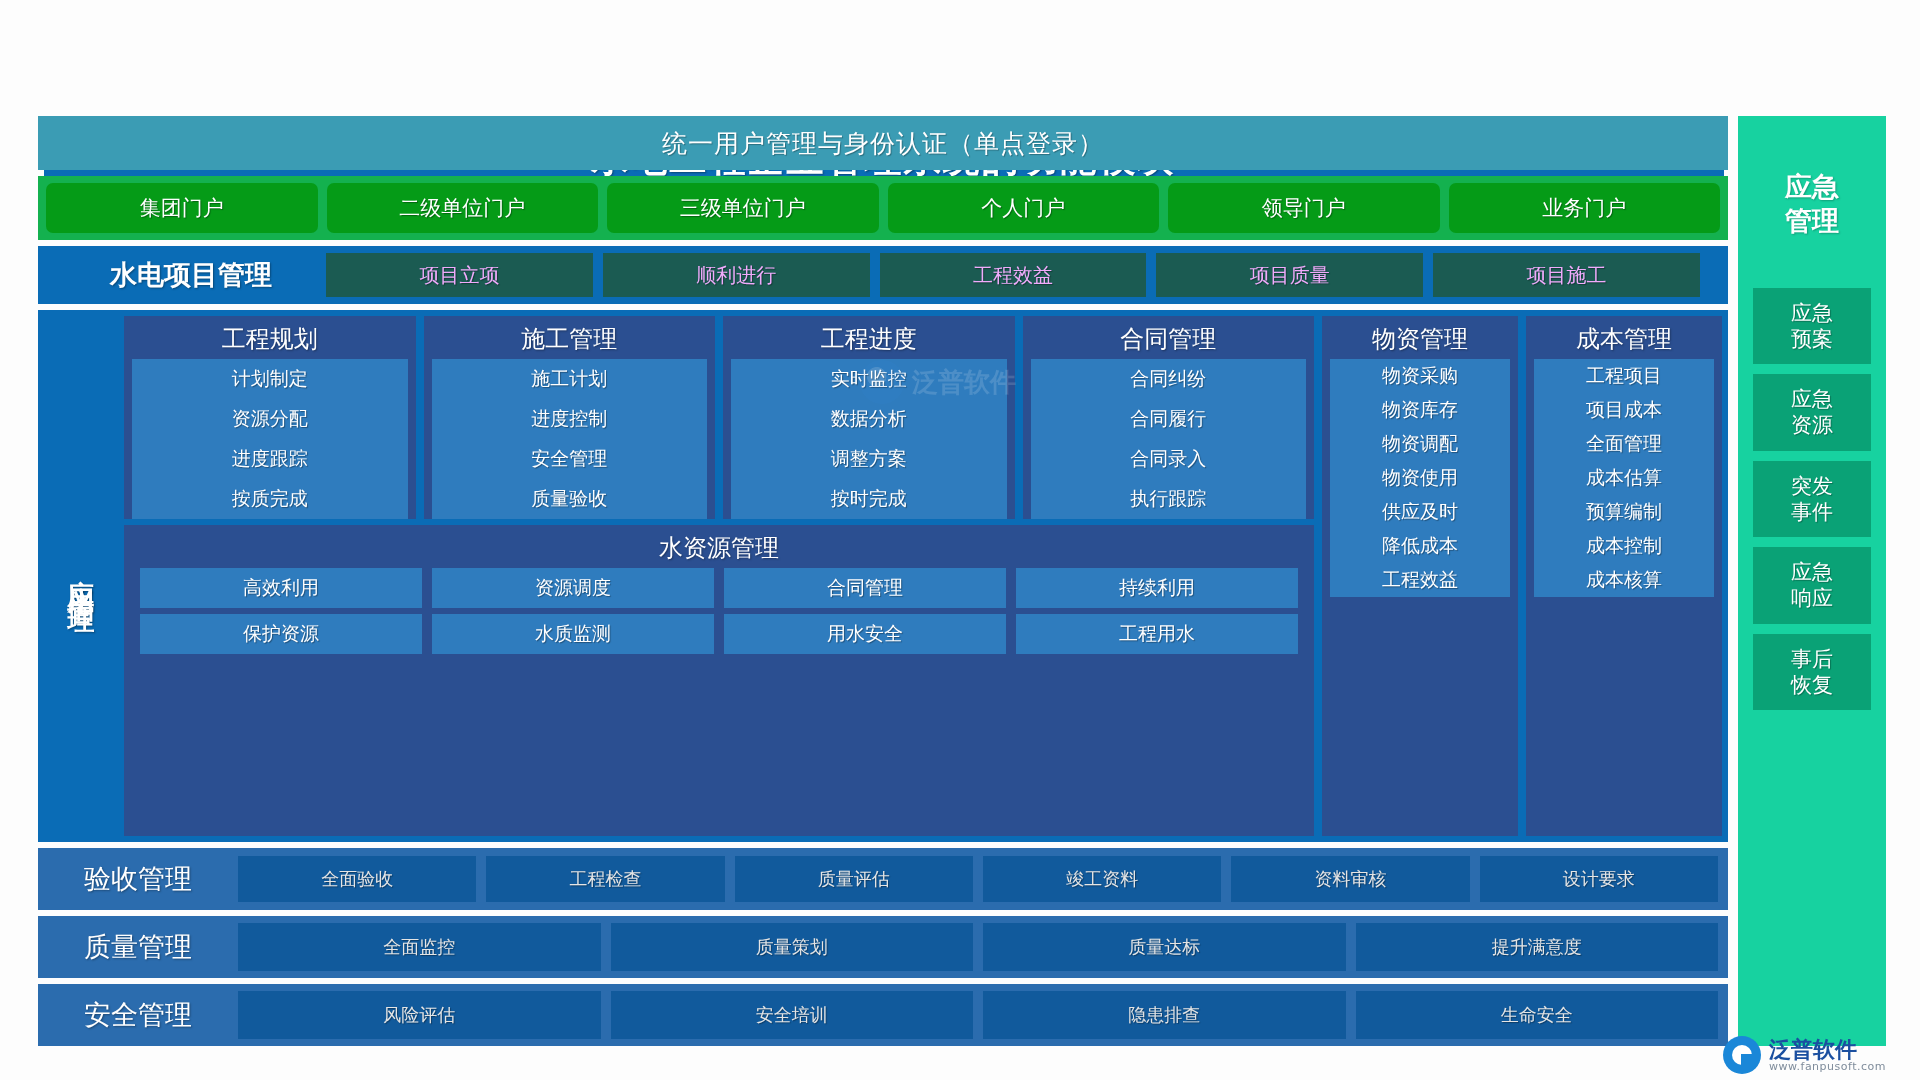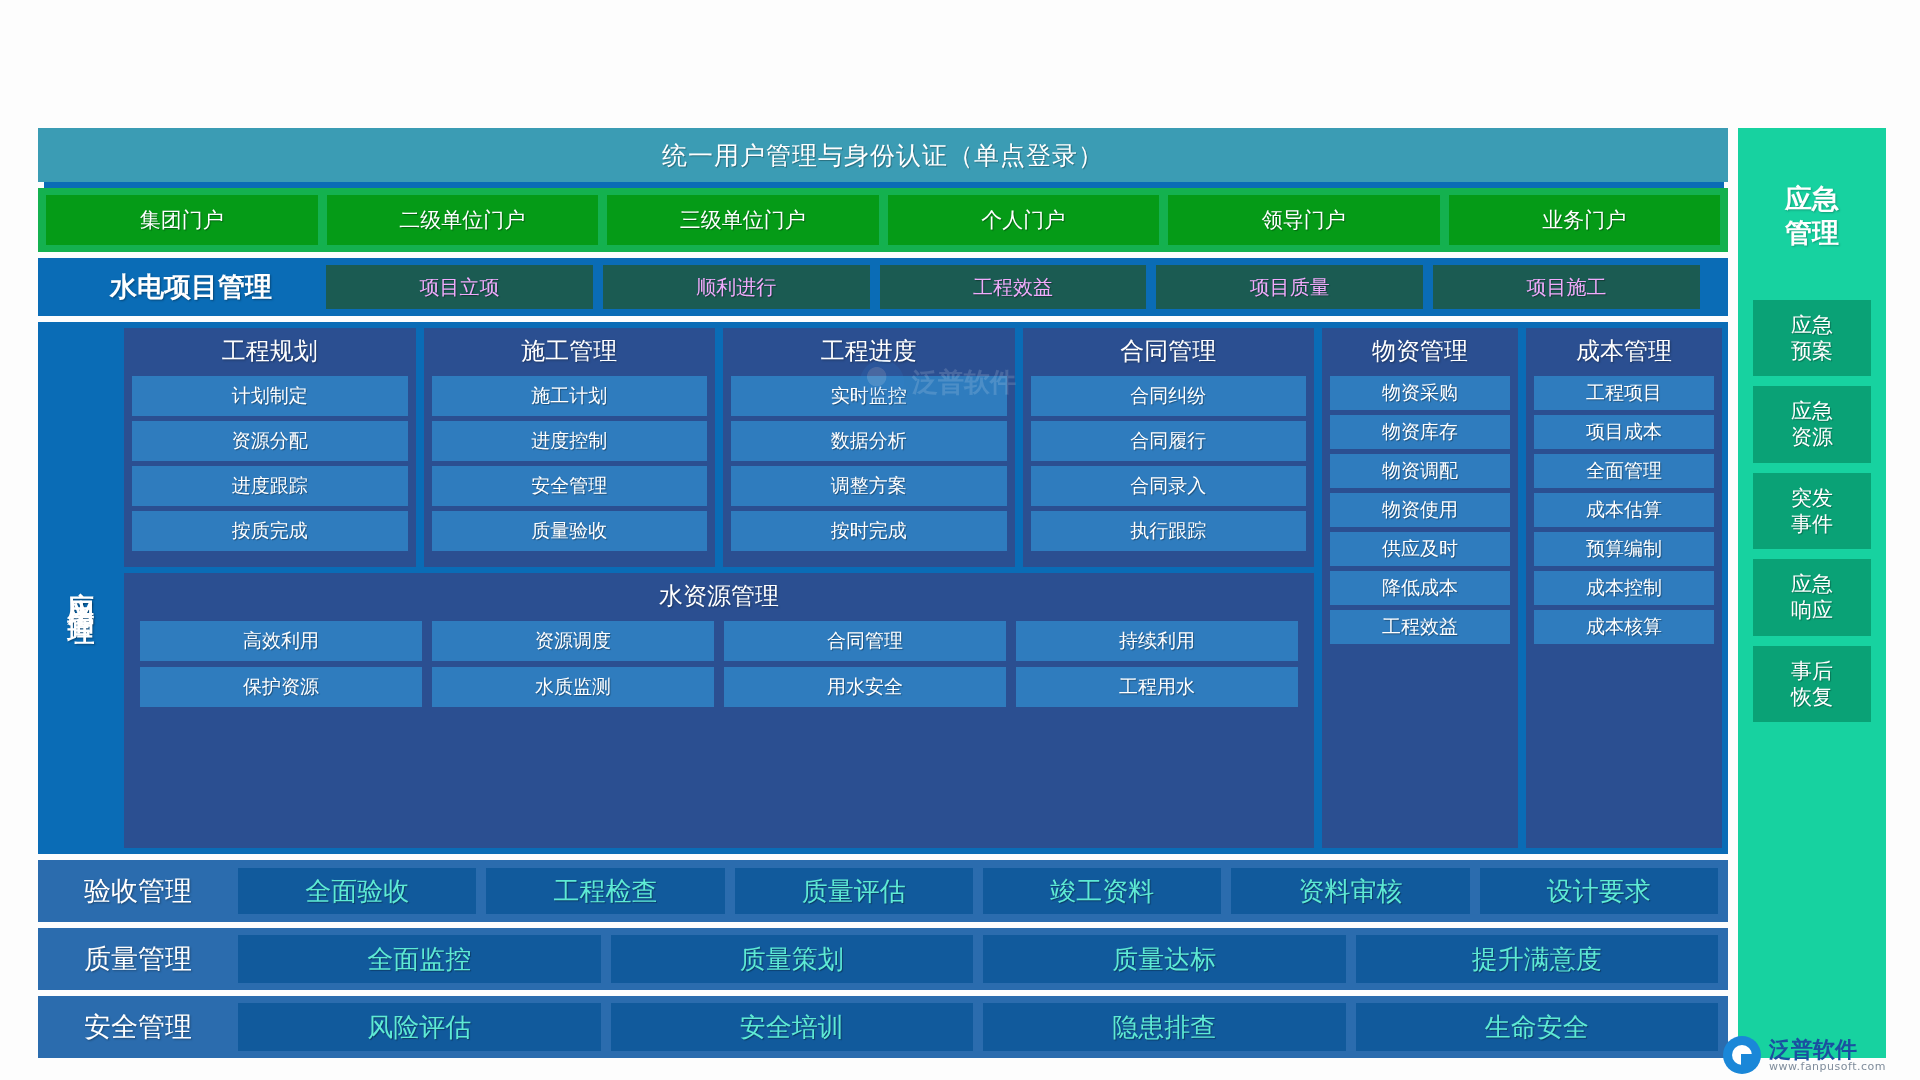--- a/index.html
+++ b/index.html
@@ -11,21 +11,21 @@
   }
   #root {
     position: relative;
     width: 1920px; height: 1080px;
     background: #fdfdfd;
   }
 
   
   .frame {
     position: absolute;
-    left: 38px; top: 128px;
+    left: 38px; top: 116px;
     width: 1848px; height: 930px;
     display: flex;
     gap: 10px;
   }
   .left-col { width: 1690px; display: flex; flex-direction: column; gap: 6px; }
   .right-col { width: 148px; }
 
   
   .title-bar {
     position: absolute;
@@ -59,20 +59,21 @@
     background: #14b14f;
     display: flex; align-items: center;
     padding: 0 8px; gap: 9px;
   }
   .portal-btn {
     flex: 1; height: 50px;
     background: #059b17;
     display: flex; align-items: center; justify-content: center;
     color: #ffffff; font-size: 21px;
     text-shadow: 1px 1px 1px rgba(0,0,0,.35);
+    border-radius: 7px;
   }
 
   
   .proj-bar {
     height: 58px;
     background: #0a6cb6;
     display: flex; align-items: center;
     padding: 0 28px; gap: 10px;
   }
   .proj-label {
@@ -108,23 +109,22 @@
     letter-spacing: 9px;
     text-shadow: 1px 1px 2px rgba(0,0,0,.35);
   }
   .app-main { flex: 1; display: flex; gap: 8px; min-width: 0; }
   .app-left-groups {
     flex: 1; display: flex; flex-direction: column; gap: 6px; min-width: 0;
   }
   .quad-row { display: flex; gap: 8px; flex: 0 0 auto; }
   .group {
     background: #2b4f91;
-    padding: 6px 8px 16px;
+    padding: 6px 8px 0;
     display: flex; flex-direction: column;
-    gap: 5px;
   }
   .quad-row .group { flex: 1; min-width: 0; }
   .group-title {
     color: #ffffff; font-size: 24px; text-align: center;
     padding: 1px 0 4px;
     text-shadow: 1px 1px 2px rgba(0,0,0,.35);
   }
   .chip {
     background: #2f7cbe;
     height: 40px;
@@ -153,21 +153,21 @@
   .bot-label {
     width: 180px; flex: none;
     color: #ffffff; font-size: 27px;
     text-align: center;
     text-shadow: 1px 1px 2px rgba(0,0,0,.35);
   }
   .bot-btn {
     flex: 1; height: 46px;
     background: #115a9c;
     display: flex; align-items: center; justify-content: center;
-    color: #5eead4; font-size: 26px;
+    color: #e5e5e5; font-size: 18px;
     text-shadow: 1px 1px 1px rgba(0,0,0,.35);
     text-align: right;
   }
   .bot-row.wide .bot-btn { height: 48px; }
 
   
   .emg {
     height: 100%;
     background: #17d2a0;
     display: flex; flex-direction: column;

